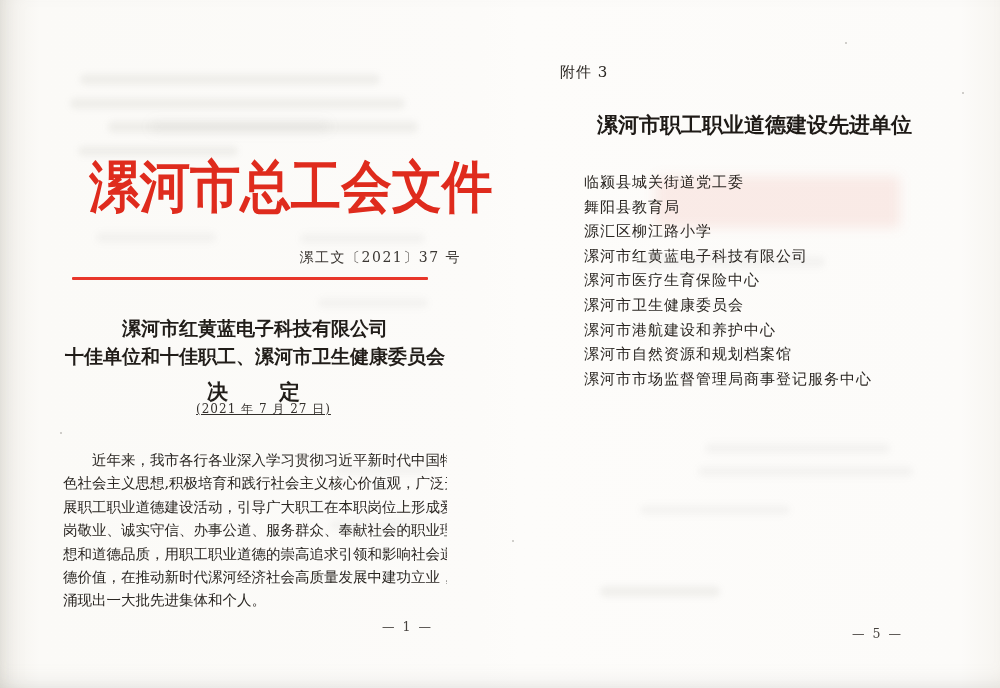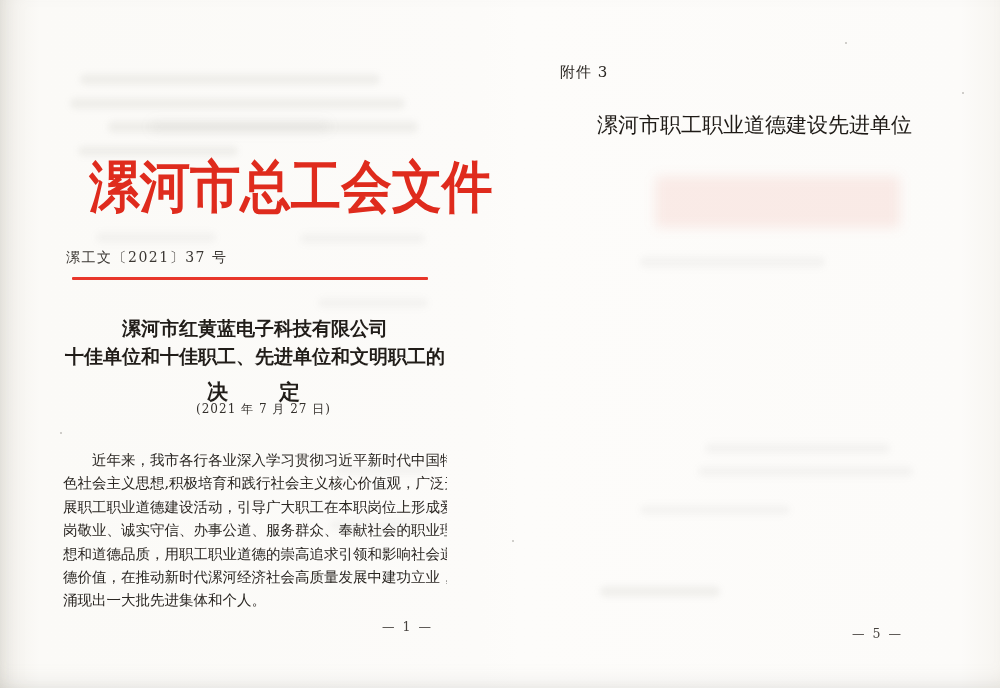--- a/index.html
+++ b/index.html
@@ -21,57 +21,57 @@
   
   .masthead{
     position:absolute;left:70px;top:150px;width:385px;
     text-align:center;white-space:nowrap;
     font-size:56px;font-weight:bold;color:var(--masthead-red,#df2b1d);
     font-family:"DejaVu Serif","Liberation Serif",serif;
     transform:scaleX(.90);transform-origin:50% 50%;
     letter-spacing:0px;
   }
   .docnum{
-    position:absolute;left:66px;top:249px;width:395px;text-align:left;
+    position:absolute;left:66px;top:249px;width:395px;text-align:right;
     font-size:14px;color:#3b3733;letter-spacing:1.5px;
   }
   .redline{
     position:absolute;left:72px;top:277px;width:356px;height:3px;
     background:var(--rule-red,#e8362a);border-radius:1px;
   }
   .doc-title{
     position:absolute;left:40px;top:314px;width:430px;text-align:center;
     font-family:"DejaVu Sans","Liberation Sans",sans-serif;font-weight:bold;
     color:#211d19;font-size:19px;line-height:28px;
   }
   .doc-title .t3{font-size:21px;letter-spacing:3px;margin-top:8px;}
   .doc-date{
     position:absolute;left:66px;top:401px;width:395px;text-align:center;
-    font-size:12px;color:#332f2b;letter-spacing:1px;
+    font-size:12px;color:#332f2b;letter-spacing:1px;text-decoration:underline;
   }
   .docbody{
     position:absolute;left:63px;top:449px;width:384px;
     font-size:14.5px;line-height:23.4px;color:var(--text-dark,#2a2622);
   }
   .docbody .bline{height:23.4px;overflow:hidden;text-align:justify;text-align-last:justify;white-space:nowrap;}
   .docbody .bline.first{text-indent:29px;}
   .docbody .bline.last{text-align-last:left;white-space:normal;}
   .pagenum{
     position:absolute;font-size:12.5px;color:#46423e;letter-spacing:2px;white-space:nowrap;
   }
   .pn-left{left:382px;top:619px;}
   .pn-right{left:852px;top:626px;}
   
   .attach{
     position:absolute;left:560px;top:63px;
     font-size:15px;color:#2a2622;letter-spacing:1px;
   }
   .rtitle{
     position:absolute;left:562px;top:111px;width:385px;text-align:center;
-    font-family:"DejaVu Sans","Liberation Sans",sans-serif;font-weight:normal;
+    font-family:"DejaVu Sans","Liberation Sans",sans-serif;font-weight:bold;
     font-size:21px;color:#1e1a16;white-space:nowrap;
   }
   .units{
     position:absolute;left:584px;top:170px;width:360px;
     font-size:15px;line-height:24.6px;color:var(--text-dark,#2a2622);
   }
   .units .unit{height:24.6px;overflow:hidden;white-space:nowrap;letter-spacing:1px;}
 </style>
 </head>
 <body>
@@ -100,36 +100,47 @@
   <div class="dot" style="left:60px;top:432px;"></div>
   <div class="dot" style="left:962px;top:92px;"></div>
   <div class="dot" style="left:512px;top:540px;"></div>
 
   <div class="masthead">漯河市总工会文件</div>
   <div class="docnum">漯工文〔2021〕37 号</div>
   <div class="redline"></div>
 
   <div class="doc-title">
     <div>漯河市红黄蓝电子科技有限公司</div>
-    <div>十佳单位和十佳职工、先进单位和文明职工的</div>
+    <div>十佳单位和十佳职工、漯河市卫生健康委员会</div>
     <div class="t3">决　　定</div>
   </div>
   <div class="doc-date">(2021 年 7 月 27 日)</div>
 
   <div class="docbody">
     <div class="bline first">近年来，我市各行各业深入学习贯彻习近平新时代中国特</div>
     <div class="bline">色社会主义思想,积极培育和践行社会主义核心价值观，广泛开</div>
     <div class="bline">展职工职业道德建设活动，引导广大职工在本职岗位上形成爱</div>
     <div class="bline">岗敬业、诚实守信、办事公道、服务群众、奉献社会的职业理</div>
     <div class="bline">想和道德品质，用职工职业道德的崇高追求引领和影响社会道</div>
     <div class="bline">德价值，在推动新时代漯河经济社会高质量发展中建功立业，</div>
     <div class="bline last">涌现出一大批先进集体和个人。</div>
   </div>
 
   <div class="pagenum pn-left">— 1 —</div>
 
   <div class="attach">附件 3</div>
   <div class="rtitle">漯河市职工职业道德建设先进单位</div>
 
+  <div class="units">
+    <div class="unit">临颍县城关街道党工委</div>
+    <div class="unit">舞阳县教育局</div>
+    <div class="unit">源汇区柳江路小学</div>
+    <div class="unit">漯河市红黄蓝电子科技有限公司</div>
+    <div class="unit">漯河市医疗生育保险中心</div>
+    <div class="unit">漯河市卫生健康委员会</div>
+    <div class="unit">漯河市港航建设和养护中心</div>
+    <div class="unit">漯河市自然资源和规划档案馆</div>
+    <div class="unit">漯河市市场监督管理局商事登记服务中心</div>
+  </div>
 
   <div class="pagenum pn-right">— 5 —</div>
 
 </div>
 
 </body></html>

